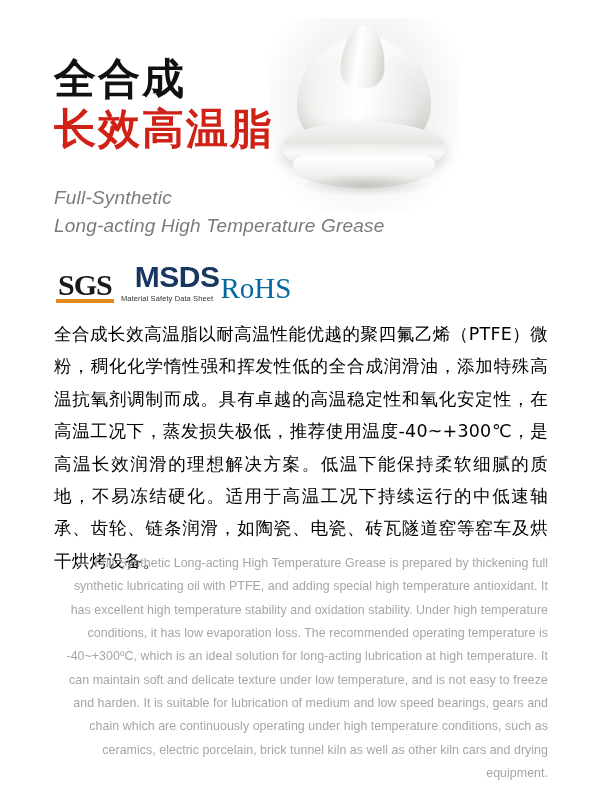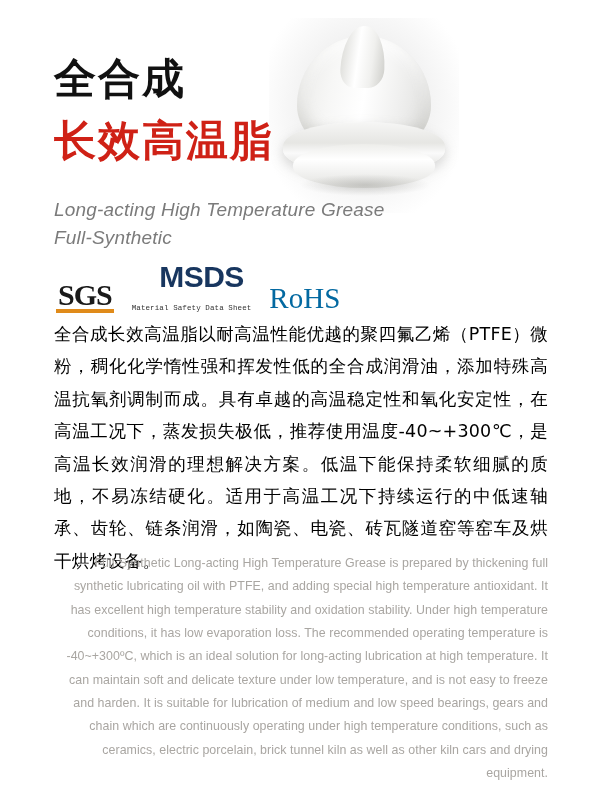--- a/index.html
+++ b/index.html
@@ -100,40 +100,40 @@
     letter-spacing: 2px;
     line-height: 1.15;
   }
   .title-cn-2 {
     font-family: "DejaVu Sans", "Liberation Sans", sans-serif;
     font-size: 42px;
     font-weight: bold;
     color: #cf2116;
     letter-spacing: 2px;
     line-height: 1.15;
-    margin-top: 14px;
+    margin-top: 2px;
   }
   .title-en {
     margin-top: 30px;
     font-family: "Liberation Sans", sans-serif;
     font-style: italic;
     font-size: 19px;
     color: #7b7b7b;
     line-height: 1.5;
     letter-spacing: 0.2px;
   }
 
   
   .certs {
     position: absolute;
     left: 56px;
     top: 262px;
     display: flex;
     align-items: flex-end;
-    gap: 18px;
+    gap: 1px;
   }
   .sgs {
     position: relative;
     font-family: "Liberation Serif", serif;
     font-weight: bold;
     font-size: 30px;
     color: #1a1a1a;
     letter-spacing: -1px;
     padding: 0 2px 3px 2px;
     line-height: 1;
@@ -154,24 +154,24 @@
   }
   .msds-main {
     font-family: "Liberation Sans", sans-serif;
     font-weight: bold;
     font-size: 30px;
     color: #18365f;
     letter-spacing: -0.5px;
     margin-left: 20px;
   }
   .msds-sub {
-    font-family: Liberation Mono, monospace;
+    font-family: Liberation Sans, sans-serif;
     font-size: 7.5px;
     color: #333333;
-    margin-top: 13px;
+    margin-top: 3px;
     letter-spacing: 0.1px;
   }
   .rohs {
     font-family: "Liberation Serif", serif;
     font-size: 29px;
     color: #0369a1;
     line-height: 1;
     letter-spacing: 0px;
   }
 
@@ -212,22 +212,22 @@
     <div class="prod-tip"></div>
     <div class="prod-ring"></div>
     <div class="prod-ring2"></div>
     <div class="prod-shadow"></div>
   </div>
 
   <div class="title-block">
     <div class="title-cn-1">全合成</div>
     <div class="title-cn-2">长效高温脂</div>
     <div class="title-en">
+      <div>Full-Synthetic</div>
       <div>Long-acting High Temperature Grease</div>
-      <div>Full-Synthetic</div>
     </div>
   </div>
 
   <div class="certs">
     <div class="sgs">
       <span>SGS</span>
       <span class="sgs-bar"></span>
     </div>
     <div class="msds">
       <div class="msds-main">MSDS</div>

